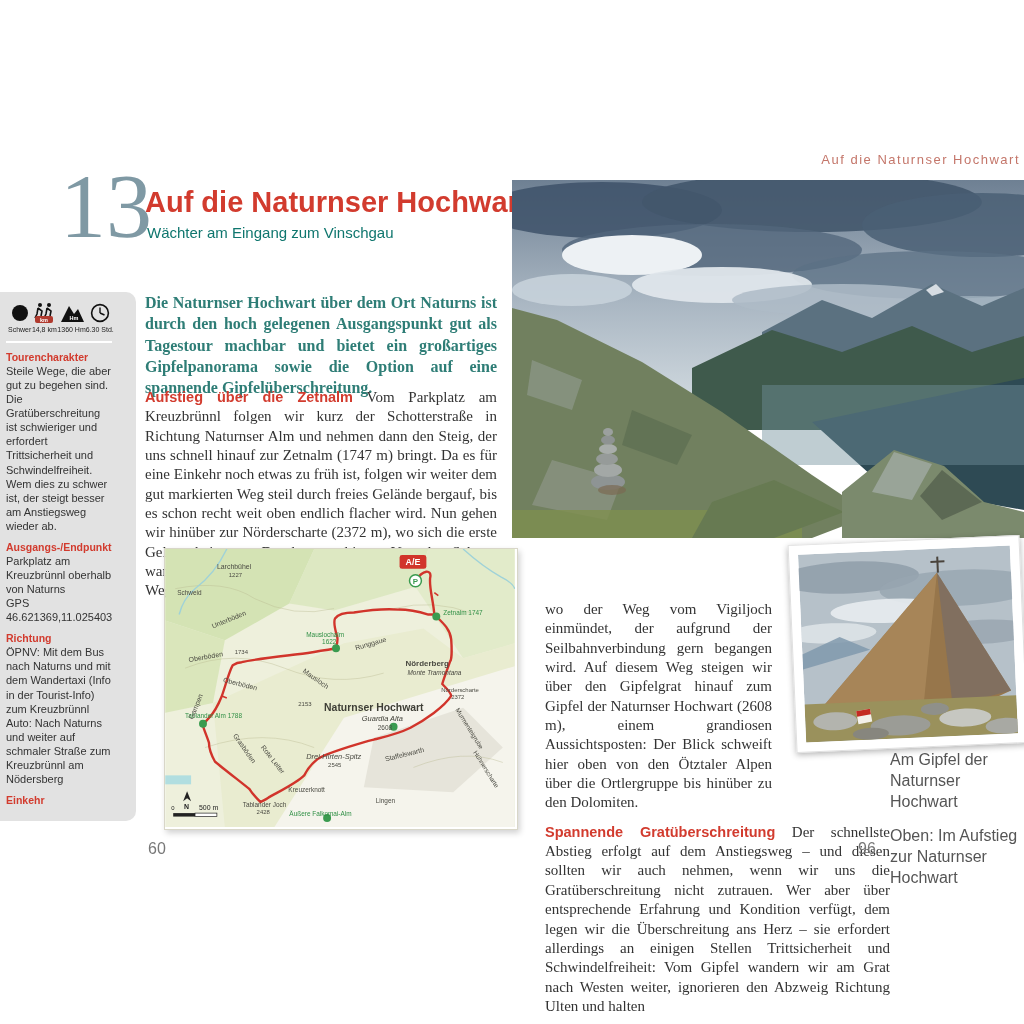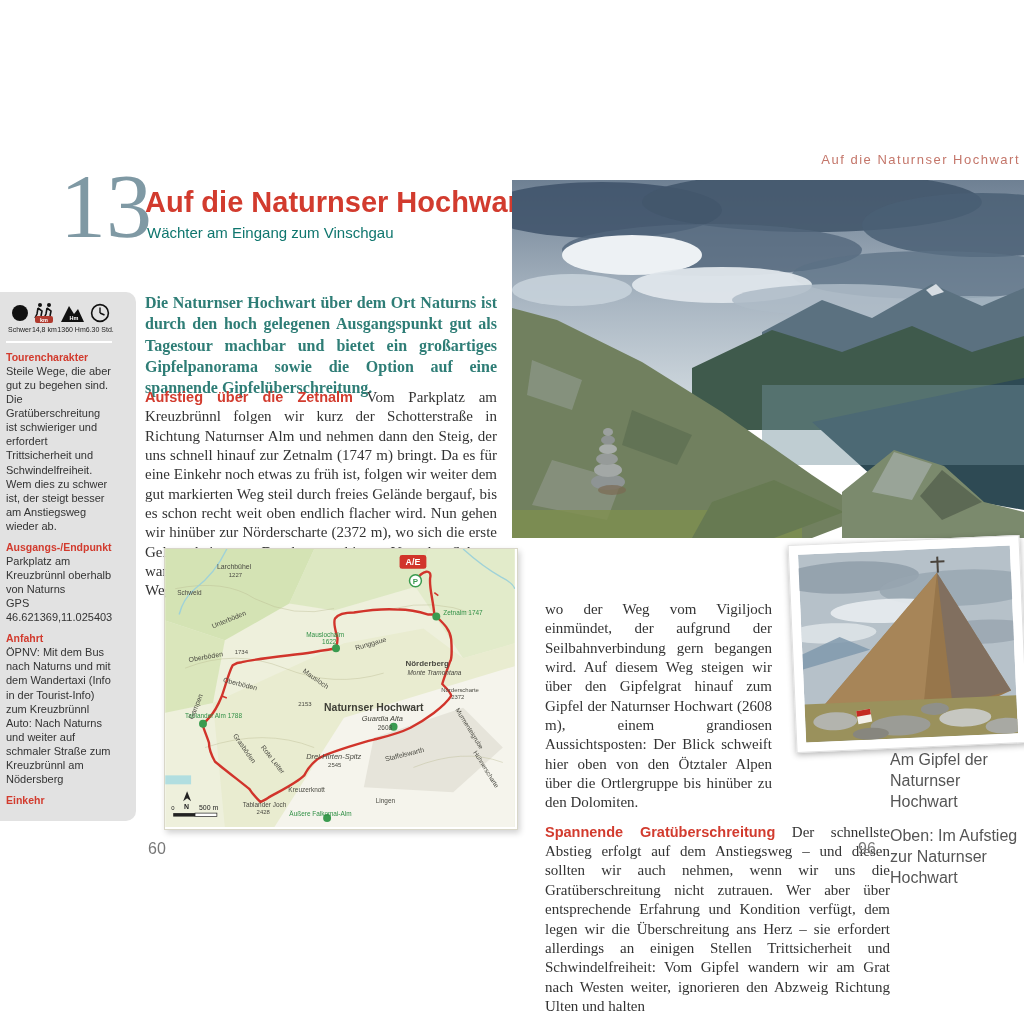--- a/index.html
+++ b/index.html
@@ -108,21 +108,21 @@
     <div>
       <div class="sb-heading">Tourencharakter</div>
       <div class="sb-body">Steile Wege, die aber gut zu begehen sind. Die Gratüberschreitung ist schwieriger und erfordert Trittsicherheit und Schwindelfreiheit. Wem dies zu schwer ist, der steigt besser am Anstiegsweg wieder ab.</div>
     </div>
     <div>
       <div class="sb-heading">Ausgangs-/Endpunkt</div>
       <div class="sb-body">Parkplatz am Kreuzbrünnl oberhalb von Naturns
 GPS 46.621369,11.025403</div>
     </div>
     <div>
-      <div class="sb-heading">Anfahrt</div>
+      <div class="sb-heading">Richtung</div>
       <div class="sb-body">ÖPNV: Mit dem Bus nach Naturns und mit dem Wandertaxi (Info in der Tourist-Info) zum Kreuzbrünnl
 Auto: Nach Naturns und weiter auf schmaler Straße zum Kreuzbrünnl am Nödersberg</div>
     </div>
     <div>
       <div class="sb-heading">Einkehr</div>
     </div>
   </div>
 
   <div class="abs intro">Die Naturnser Hochwart über dem Ort Naturns ist durch den hoch gelegenen Ausgangspunkt gut als Tagestour machbar und bietet ein großartiges Gipfelpanorama sowie die Option auf eine spannende Gipfelüberschreitung.</div>
   <div class="abs para para1">

